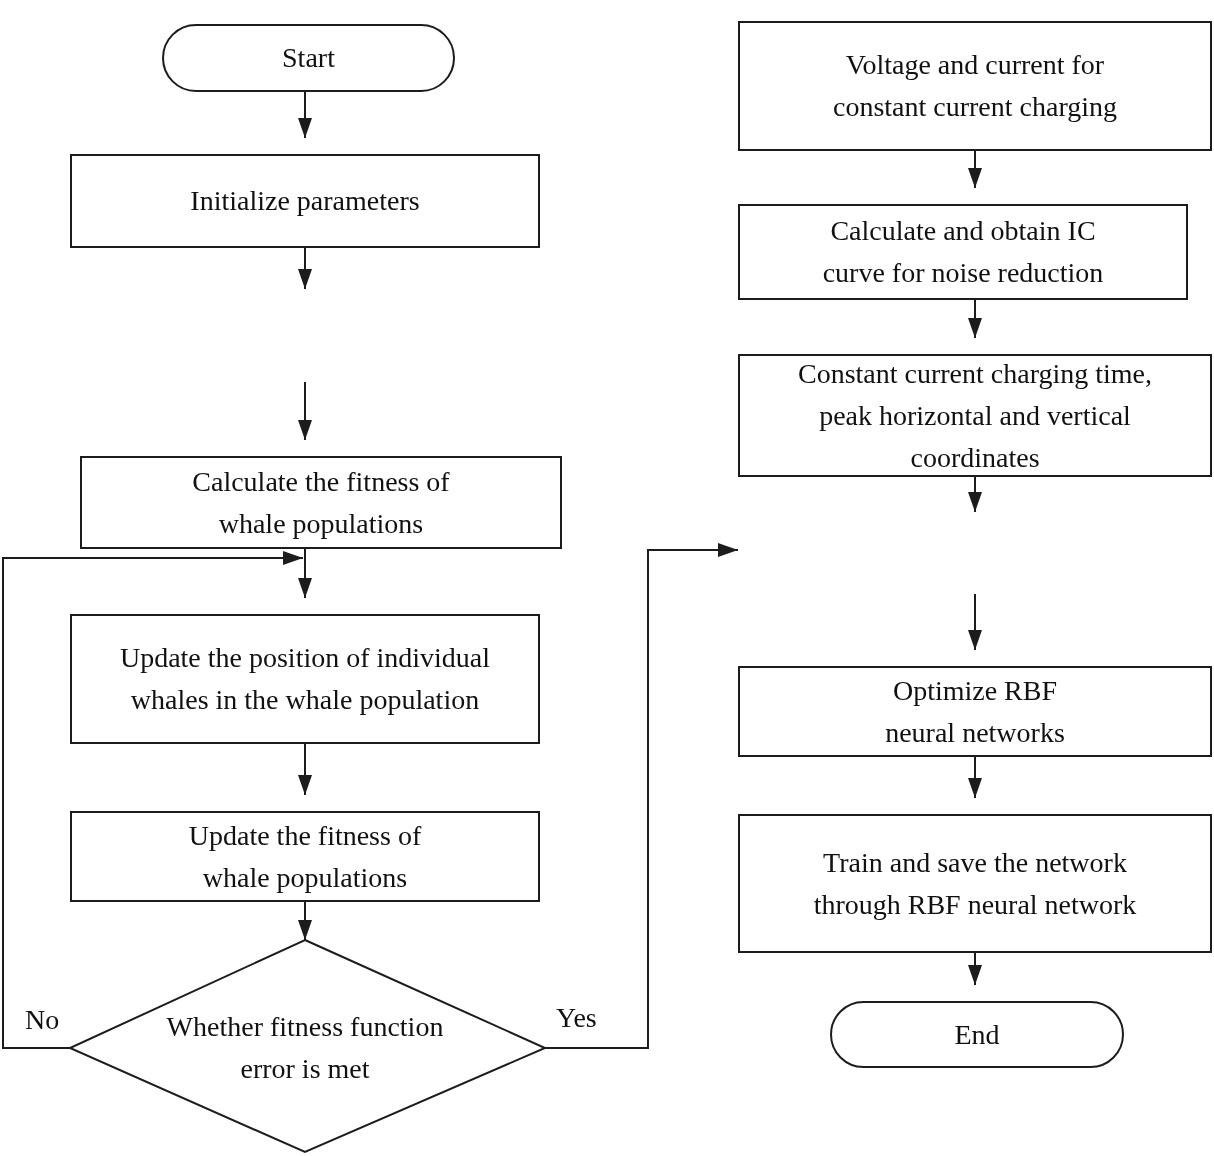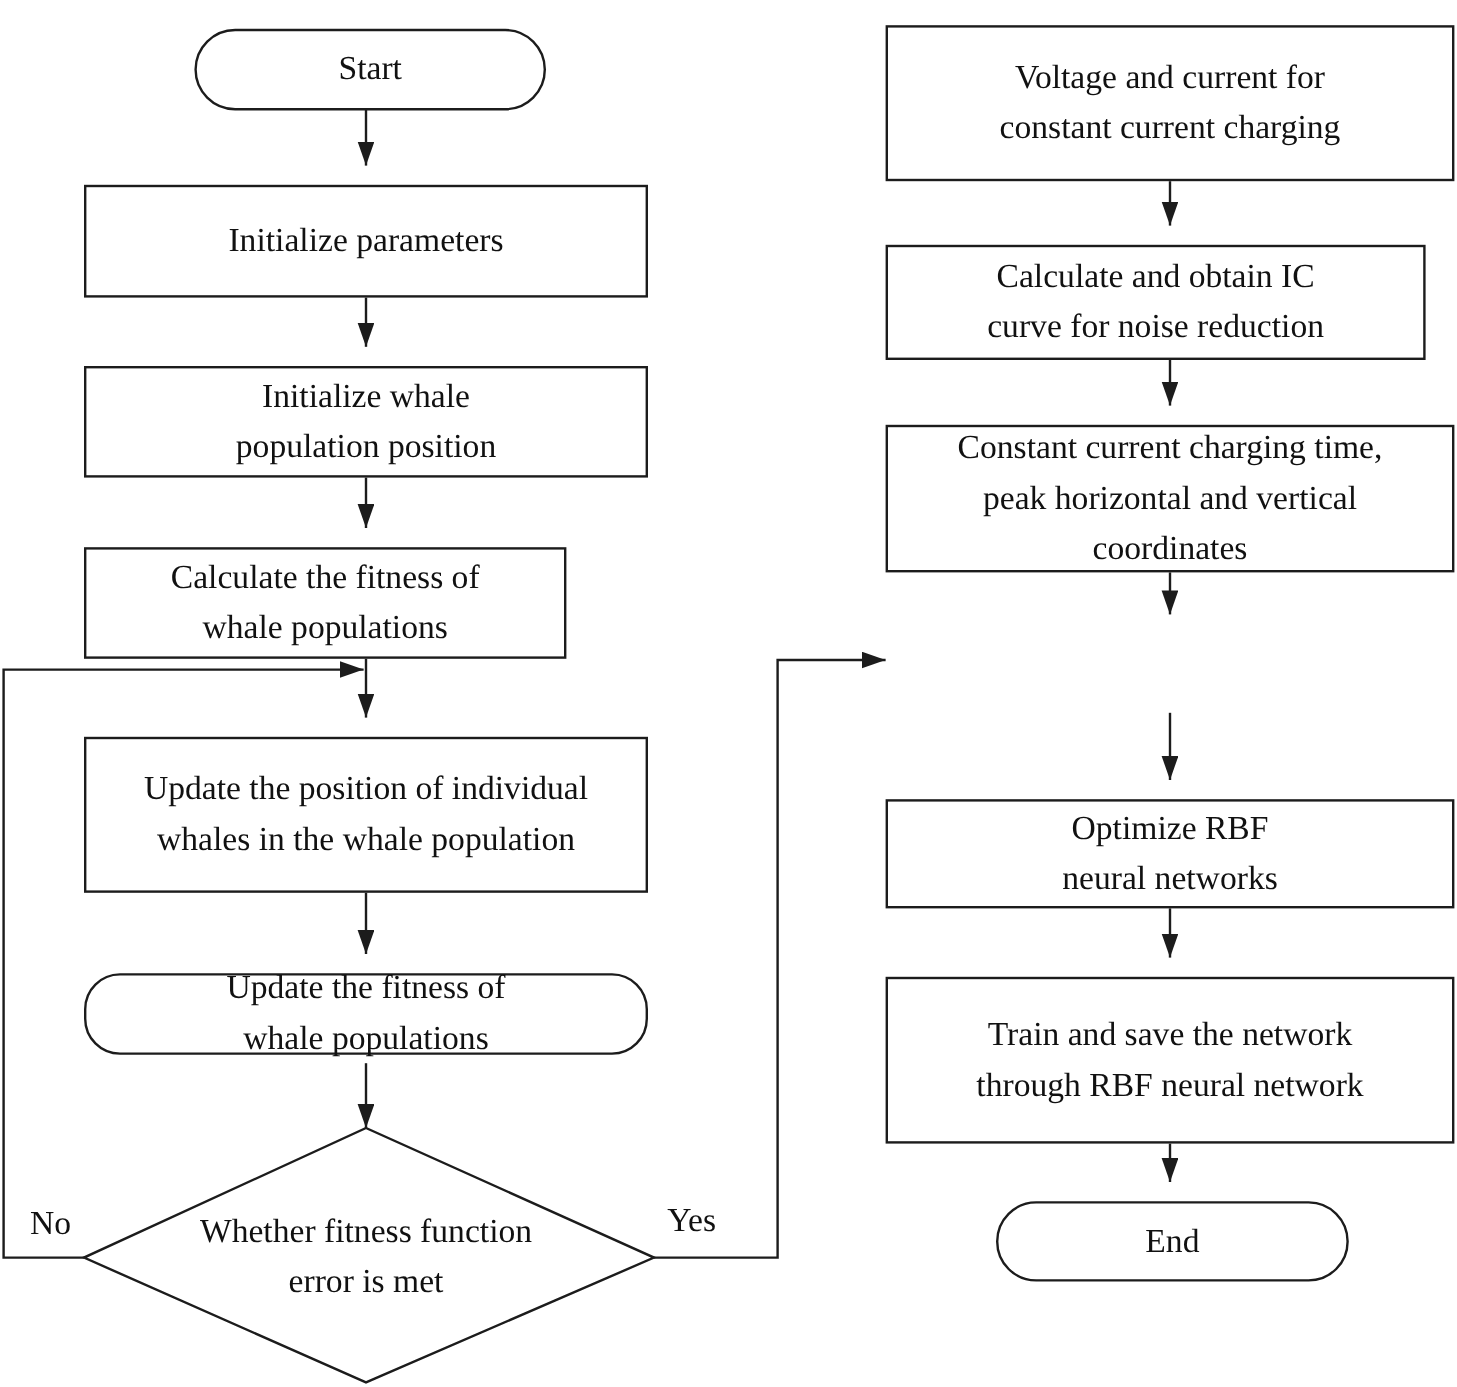--- a/index.html
+++ b/index.html
@@ -90,30 +90,28 @@
     <line x1="975" y1="461" x2="975" y2="512" stroke="#1c1c1c" stroke-width="2" marker-end="url(#arrow)"></line>
     <line x1="975" y1="594" x2="975" y2="650" stroke="#1c1c1c" stroke-width="2" marker-end="url(#arrow)"></line>
     <line x1="975" y1="741" x2="975" y2="798" stroke="#1c1c1c" stroke-width="2" marker-end="url(#arrow)"></line>
     <line x1="975" y1="937" x2="975" y2="985" stroke="#1c1c1c" stroke-width="2" marker-end="url(#arrow)"></line>
   </svg>
 
   <div class="node terminal" style="left:162px; top:8px; width:293px; height:68px;">Start</div>
 
   <div class="node" style="left:70px; top:138px; width:470px; height:94px;">Initialize parameters</div>
 
-  <div class="node" style="left:70px; top:289px; width:470px; height:93px;">Initialize whale
-population position</div>
 
-  <div class="node" style="left:70px; top:440px; width:402px; height:93px;">Calculate the fitness of
+  <div class="node" style="left:80px; top:440px; width:482px; height:93px;">Calculate the fitness of
 whale populations</div>
 
   <div class="node" style="left:70px; top:598px; width:470px; height:130px;">Update the position of individual
 whales in the whale population</div>
 
-  <div class="node" style="left:70px; top:795px; width:470px; height:68px;border-radius:30px;">Update the fitness of
+  <div class="node" style="left:70px; top:795px; width:470px; height:91px;">Update the fitness of
 whale populations</div>
 
   <div class="diamond-text" style="left:105px; top:1002px; width:400px; height:92px;">Whether fitness function
 error is met</div>
 
   <div class="branch-label" style="left:25px; top:1004px;">No</div>
 
   <div class="branch-label" style="left:556px; top:1002px;text-align:right;">Yes</div>
 
   <div class="node" style="left:738px; top:5px; width:474px; height:130px;">Voltage and current for

